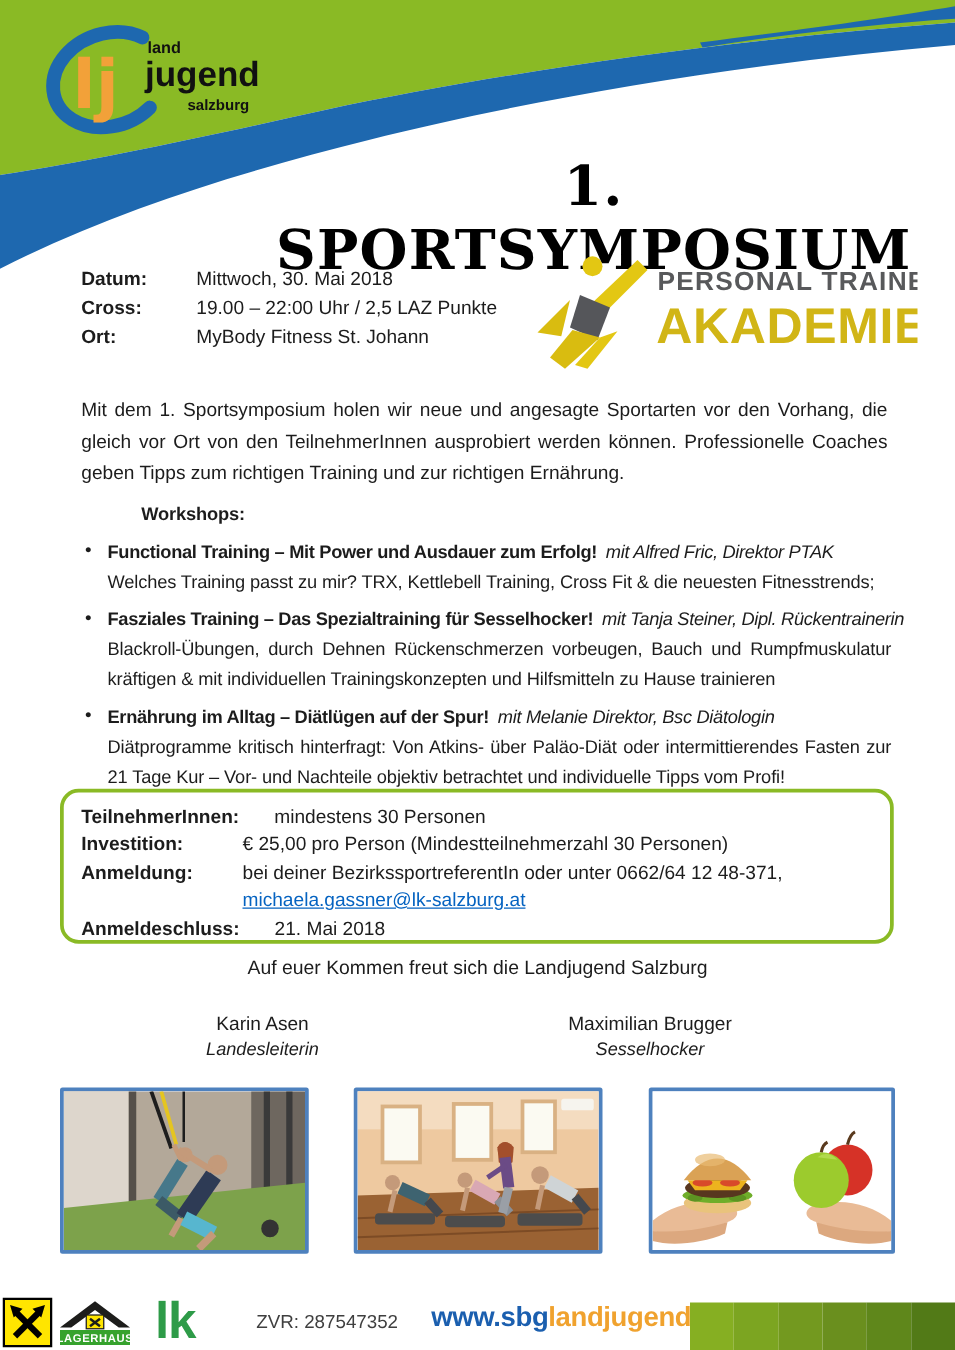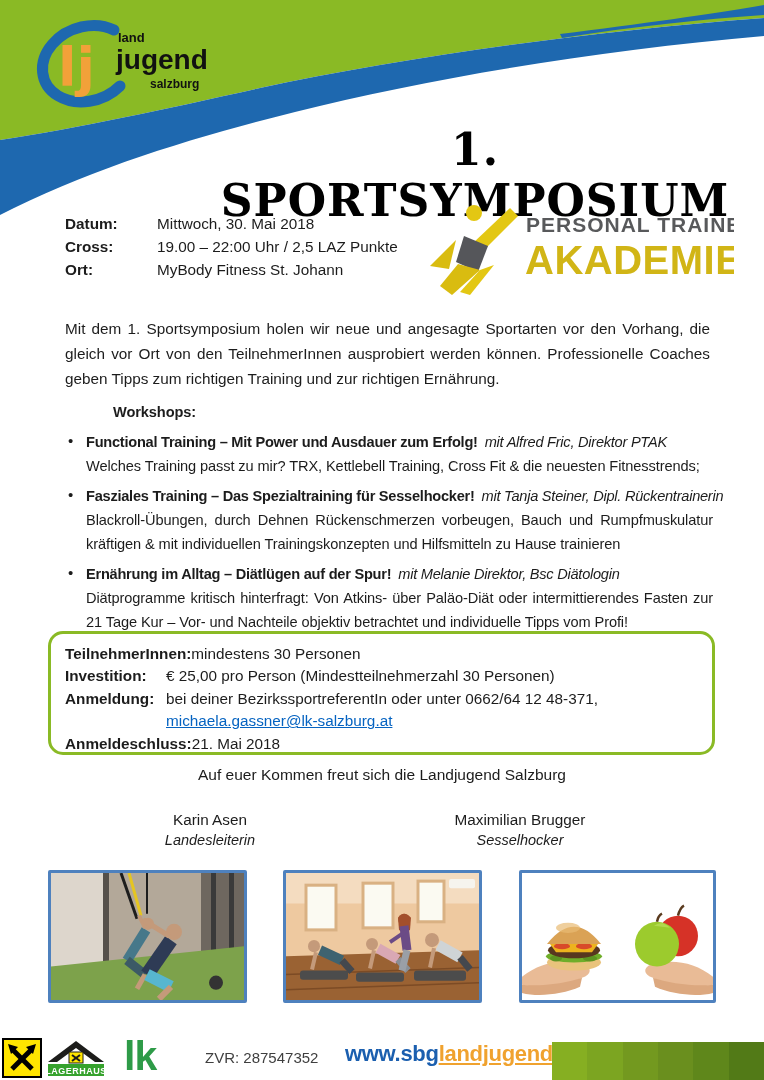--- a/index.html
+++ b/index.html
@@ -31,41 +31,41 @@
   .wdot{position:absolute;left:3px;top:-1px;font-size:15px;}
   .wfirst{white-space:nowrap;letter-spacing:-0.25px;}
   .wtitle{font-weight:bold;}
   .wpres{font-style:italic;margin-left:7px;}
   .wdesc{text-align:justify;}
 
   
   #infobox{left:48px;top:631px;width:667px;height:124px;box-sizing:border-box;
            border:3px solid #8ABA25;border-radius:15px;padding:9px 10px 0 14px;
            font-size:15.3px;line-height:22.4px;background:#fff;}
-  .irow{display:flex;}
+  .irow{display:flex;gap:28px;}
   .ilbl{flex:0 0 101px;font-weight:bold;}
   .email{color:#0563C1;text-decoration:underline;cursor:pointer;}
 
   
   #closing{left:0;top:766px;width:764px;text-align:center;font-size:15.5px;}
   .sig{text-align:center;font-size:15.3px;line-height:21px;}
   #sig1{left:120px;top:809px;width:180px;}
   #sig2{left:420px;top:809px;width:200px;}
   .sigrole{font-style:italic;font-size:14.5px;}
 
   
   .photo{top:870px;width:199px;height:133px;box-sizing:border-box;
          border:3px solid #4E81BE;border-radius:2px;background:#fff;overflow:hidden;}
   .photo svg{display:block;width:100%;height:100%;}
   #photo1{left:48px;} #photo2{left:283px;} #photo3{left:519px;width:197px;}
 
   
   #zvr{left:205px;top:1049px;font-size:15px;color:#3f3f3f;}
   #website{left:345px;top:1041px;font-size:22px;font-weight:bold;letter-spacing:-0.3px;}
-  .w-blue{color:#1B5FAF;} .w-orange{color:#F0A22E;text-decoration:underline;}
+  .w-blue{color:#1B5FAF;} .w-orange{color:#F0A22E;}
   #lk-logo{left:124px;top:1033px;font-size:41px;font-weight:900;color:#2E9B48;letter-spacing:-1px;text-align:right;}
   #greenblocks{left:552px;top:1042px;width:212px;height:38px;display:flex;}
   #greenblocks div{flex:1;}
   .gb1{background:#86AF22;} .gb2{background:#7CA521;} .gb3{background:#73991F;}
   .gb4{background:#6A8F1E;} .gb5{background:#5F871B;} .gb6{background:#527A17;}
 </style>
 </head>
 <body>
 
 <div id="page">

